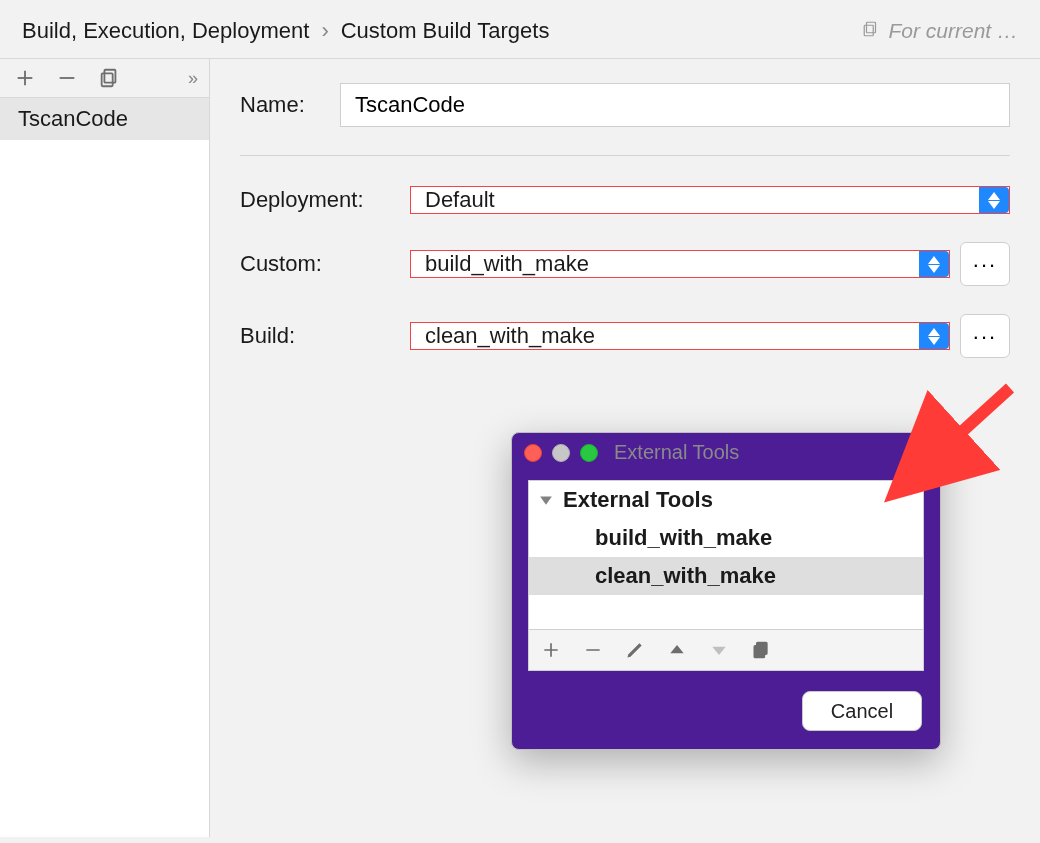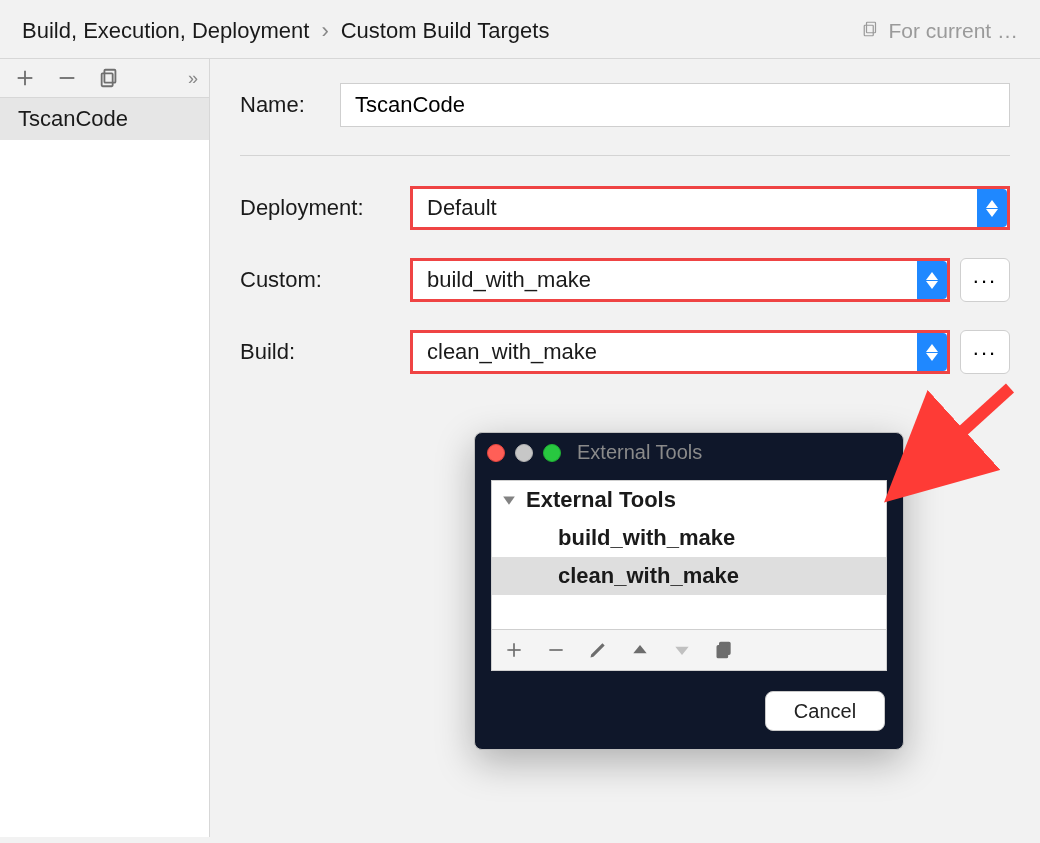--- a/index.html
+++ b/index.html
@@ -25,20 +25,21 @@
   .crumbs { display: flex; align-items: center; gap: 12px; }
   .crumb-1 { font-weight: 400; }
   .crumb-sep { color: #888; font-weight: 400; }
   .crumb-2 { font-weight: 400; }
   .for-current {
     color: #9a9a9a;
     font-size: 21px;
     display: flex;
     align-items: center;
     gap: 8px;
+    font-style: italic;
   }
   .for-current svg { width: 18px; height: 18px; fill: none; stroke: #9a9a9a; stroke-width: 1.6; }
 
   
   .body {
     display: flex;
     height: calc(100% - 64px);
     border-top: 1px solid #d7d7d7;
   }
 
@@ -104,22 +105,22 @@
 
   .combo-wrap {
     flex: 1;
     display: flex;
     align-items: center;
     gap: 10px;
   }
   .combo {
     position: relative;
     flex: 1;
-    height: 44px;
-    border: 3px solid #ef4444;
+    height: 28px;
+    border: 1px solid #ef4444;
     background: #fff;
     display: flex;
     align-items: center;
     padding: 0 14px;
     font-size: 22px;
     cursor: pointer;
   }
   .combo-arrows {
     position: absolute;
     right: 0; top: 0; bottom: 0;
@@ -146,24 +147,24 @@
     display: flex;
     align-items: center;
     justify-content: center;
     border-radius: 6px;
   }
   .ellipsis-btn span { position: relative; top: -4px; letter-spacing: 2px; }
 
   
   .dialog {
     position: absolute;
-    left: 474px;
+    left: 511px;
     top: 432px;
     width: 430px;
-    background: #0f172a;
+    background: #4c1d95;
     border: 1px solid #bfbfbf;
     border-radius: 8px;
     box-shadow: 0 12px 38px rgba(0,0,0,0.28);
     overflow: hidden;
   }
   .dlg-title {
     display: flex;
     align-items: center;
     padding: 8px 12px;
     gap: 10px;

